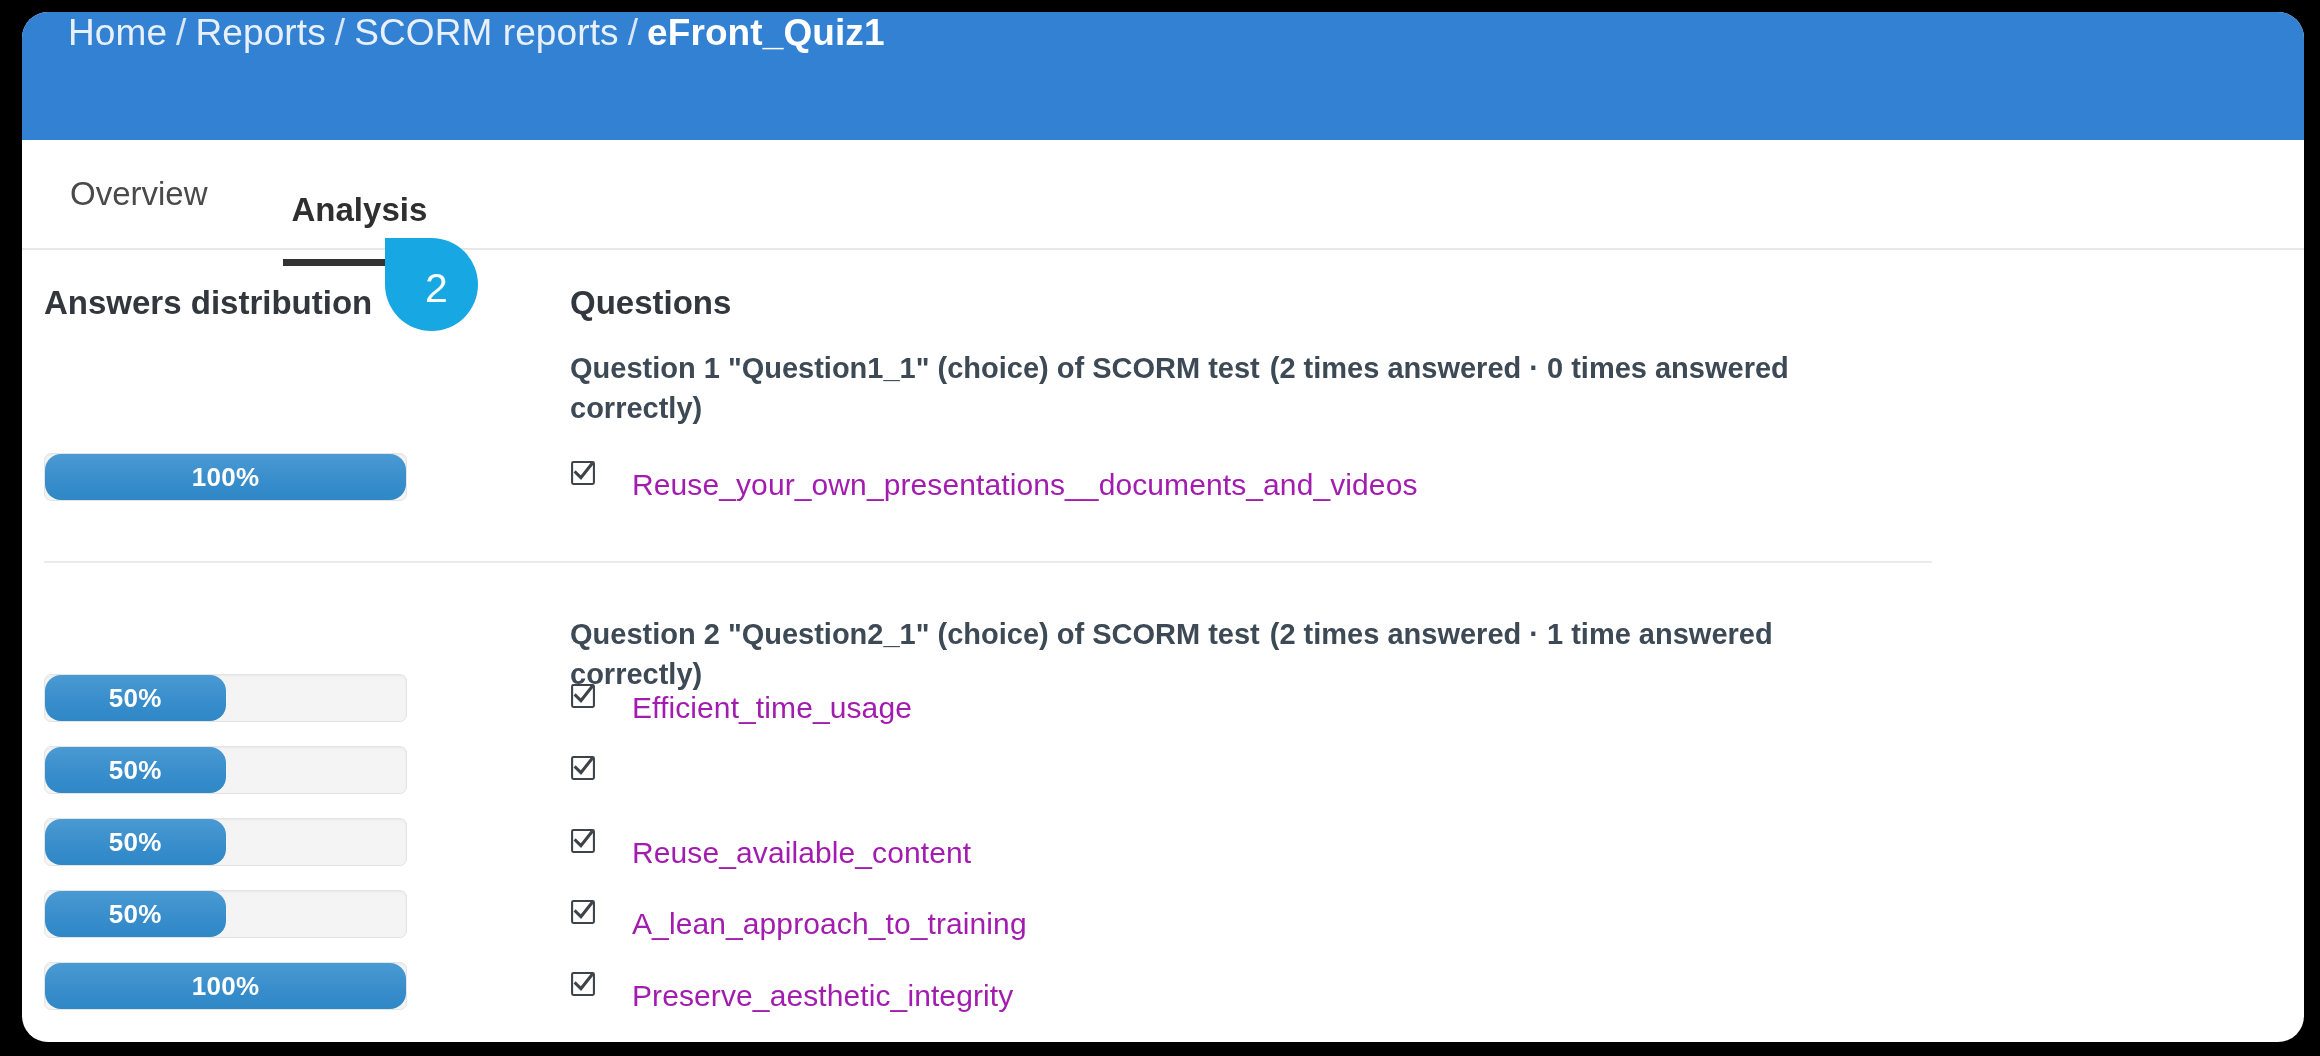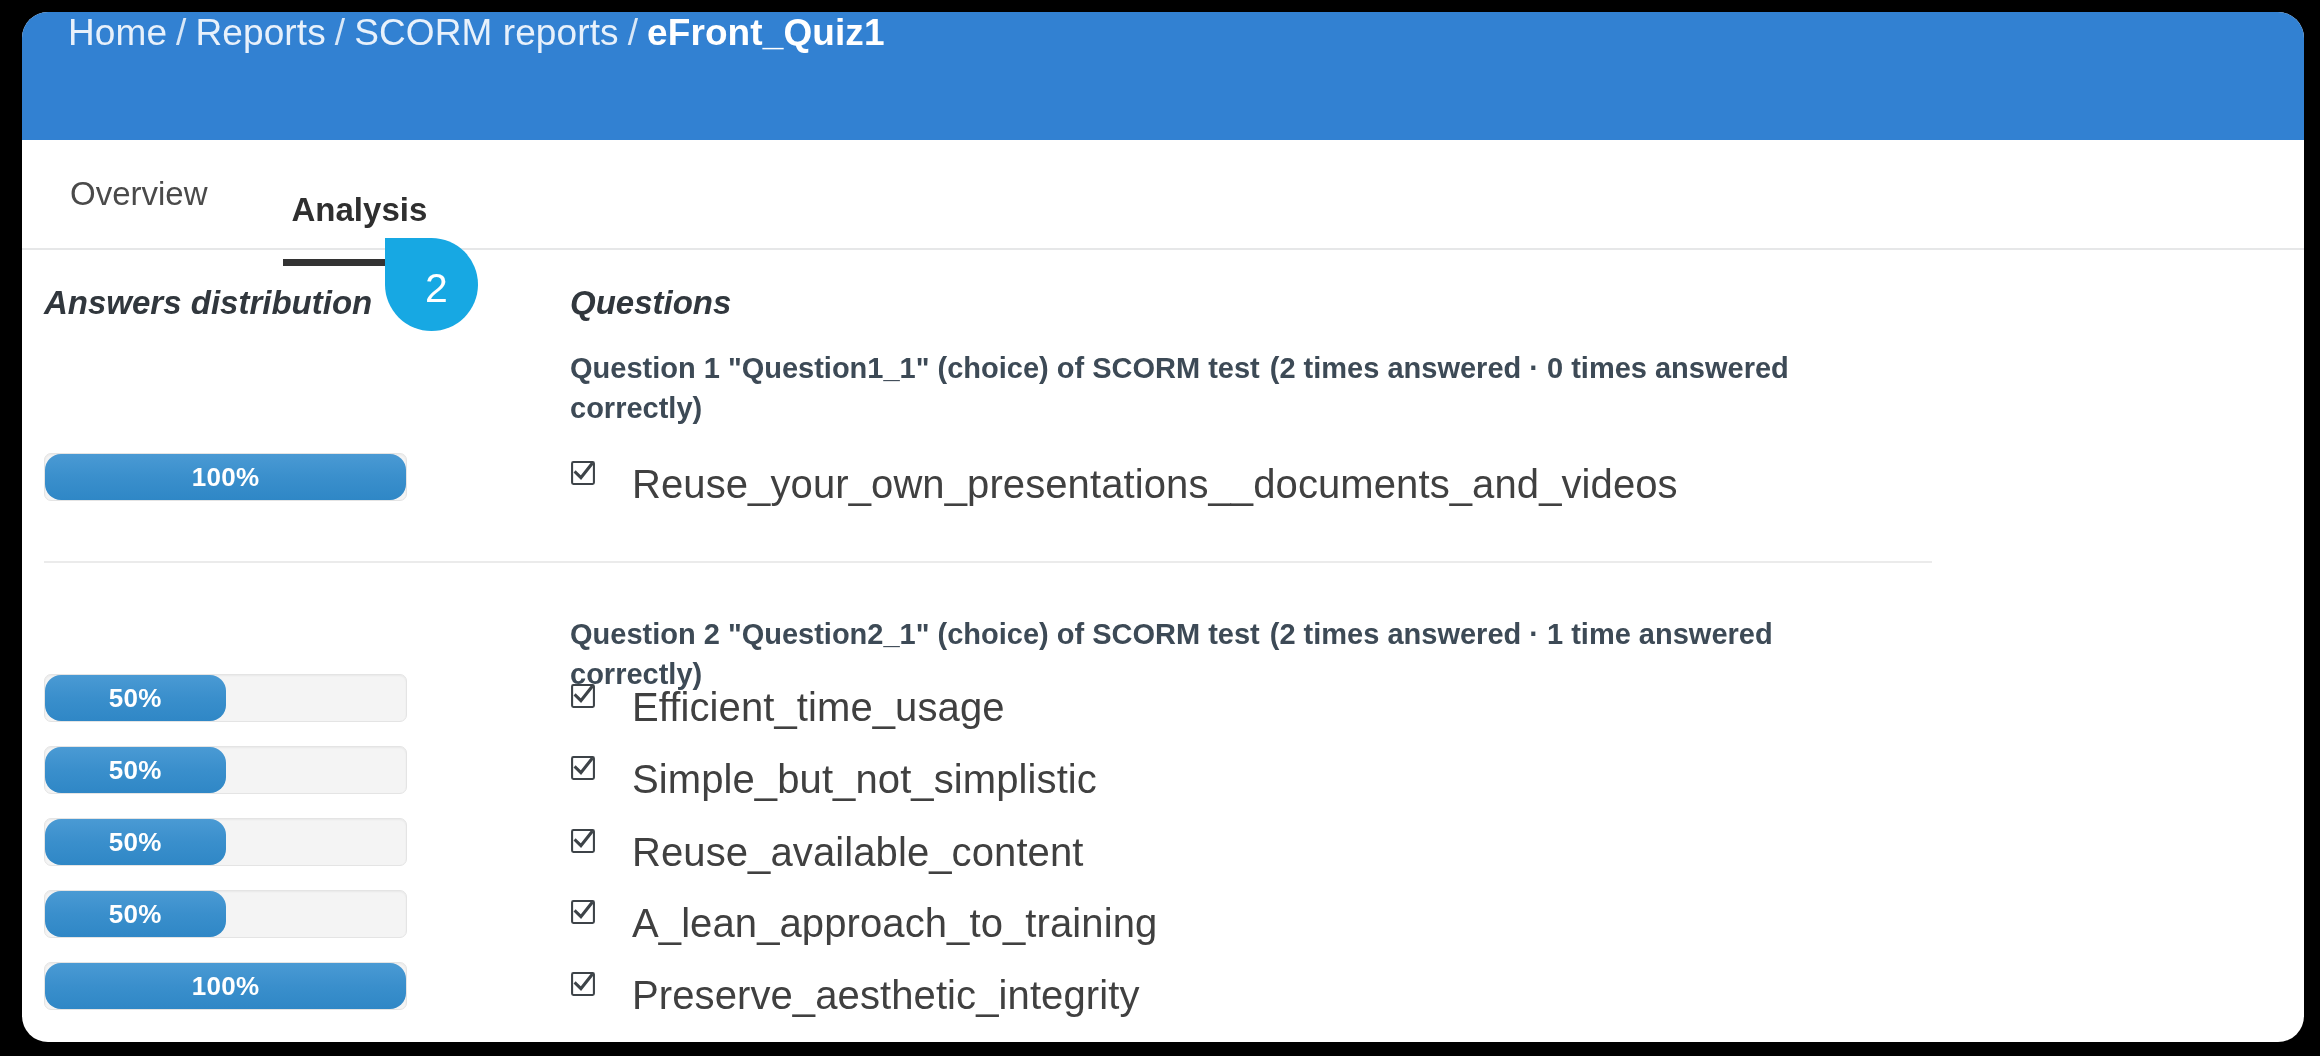--- a/index.html
+++ b/index.html
@@ -125,21 +125,20 @@
     padding-top: 34px;
     padding-left: 8px;
     padding-right: 40px;
   }
 
   .section-heading {
     font-size: 33px;
     font-weight: bold;
     color: #31373d;
     white-space: nowrap;
-    font-style: italic;
   }
   .heading-left { padding-left: 0px; }
   .heading-right { padding-left: 10px; }
 
   
   .bar-block { position: relative; }
 
   .bar-track {
     position: absolute;
     left: 0;
@@ -189,22 +188,22 @@
     height: 48px;
   }
   .checkbox-icon {
     width: 26px;
     height: 26px;
     flex: none;
     color: #3d4348;
     display: block;
   }
   .answer-text {
-    font-size: 40px;
-    color: #404040;
+    font-size: 30px;
+    color: #a21caf;
     white-space: nowrap;
     letter-spacing: 0.1px;
     margin-top: 23px;
   }
 
   
   .section-divider {
     position: absolute;
     left: 22px;
     width: 1888px;
@@ -318,21 +317,20 @@
               </span>
               <span class="answer-text">Efficient_time_usage</span>
             </div>
             <div class="answer-row" style="top: 422px;">
               <span style="display: flex; align-items: center;">
                 <svg class="checkbox-icon" viewBox="0 0 20 20" fill="none" stroke="currentColor" stroke-width="1.6">
                   <rect x="1.6" y="1.6" width="16.8" height="16.8" rx="1"></rect>
                   <path d="M4.4 9.6 L8.4 13.6 L16.6 3.2" stroke-width="2.4" stroke-linecap="square" stroke-linejoin="miter" fill="none"></path>
                 </svg>
               </span>
-              <span class="answer-text">Simple_but_not_simplistic</span>
             </div>
             <div class="answer-row" style="top: 495px;">
               <span style="display: flex; align-items: center;">
                 <svg class="checkbox-icon" viewBox="0 0 20 20" fill="none" stroke="currentColor" stroke-width="1.6">
                   <rect x="1.6" y="1.6" width="16.8" height="16.8" rx="1"></rect>
                   <path d="M4.4 9.6 L8.4 13.6 L16.6 3.2" stroke-width="2.4" stroke-linecap="square" stroke-linejoin="miter" fill="none"></path>
                 </svg>
               </span>
               <span class="answer-text">Reuse_available_content</span>
             </div>

